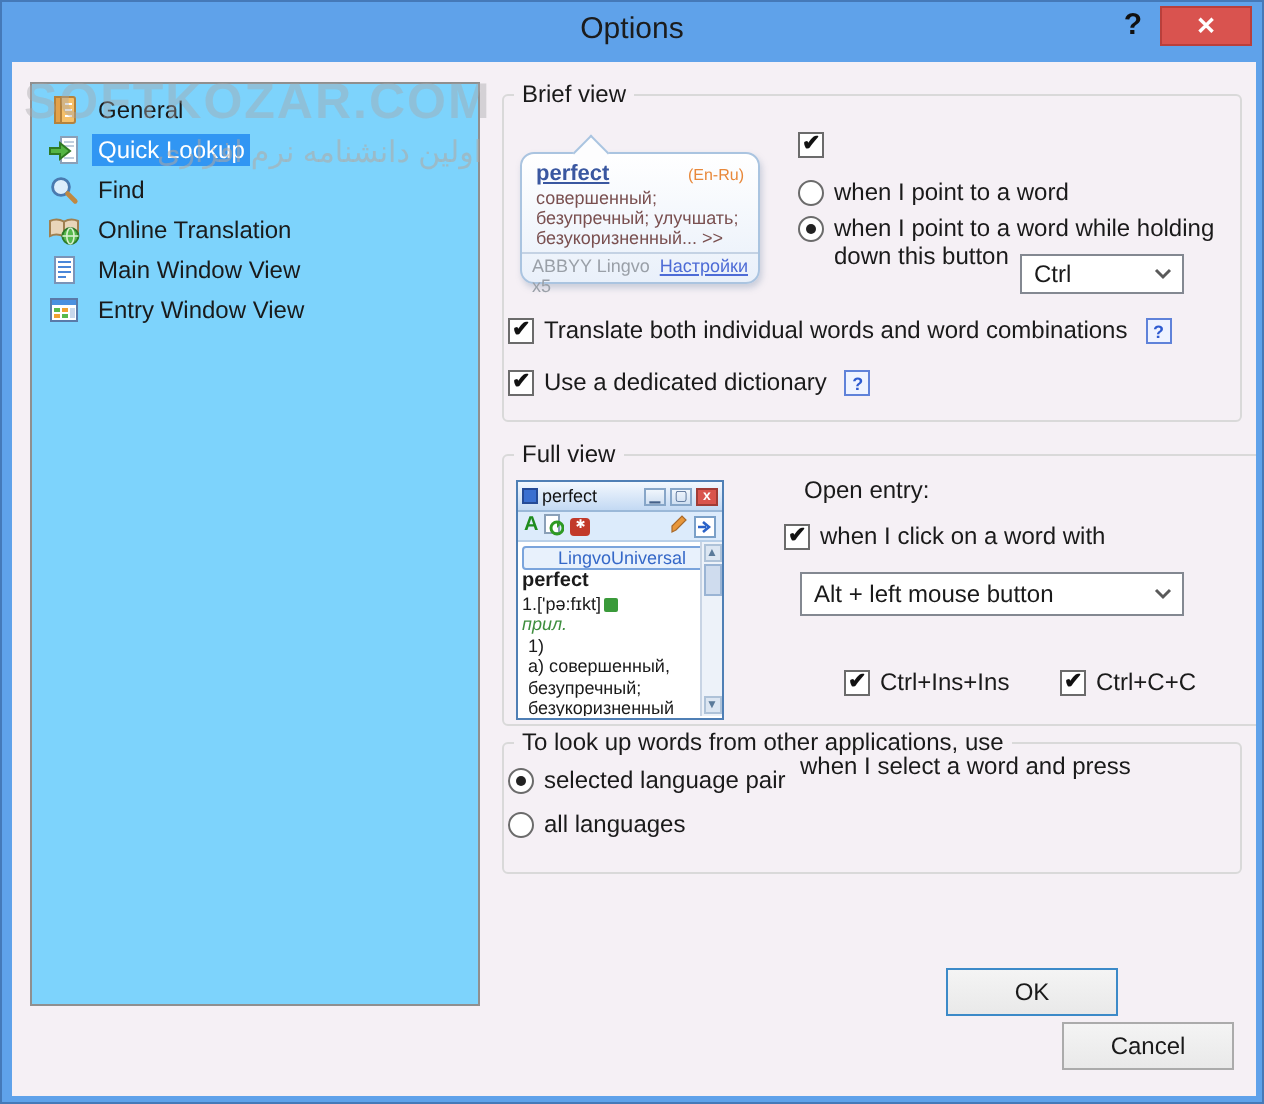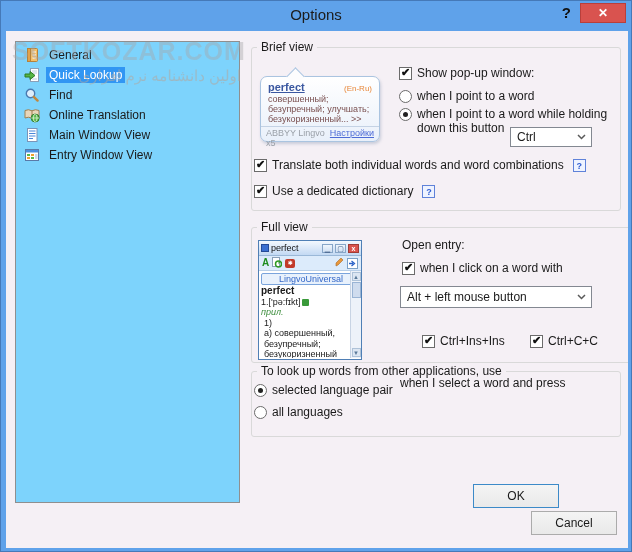--- a/index.html
+++ b/index.html
@@ -273,21 +273,20 @@
         <div class="ru">безупречный; улучшать;</div>
         <div class="ru">безукоризненный... &gt;&gt;</div>
         <div class="foot">
           <span class="brand">ABBYY Lingvo x5</span>
           <span class="link">Настройки</span>
         </div>
       </div>
 
       <div class="row" style="left:147px; top:18px;">
         <span class="cb checked"></span>
-        <span>Show pop-up window:</span>
       </div>
       <div class="row" style="left:147px; top:41px;">
         <span class="rb"></span>
         <span>when I point to a word</span>
       </div>
       <div class="row top" style="left:147px; top:59px; width:222px;">
         <span class="rb selected" style="margin-top:1px;"></span>
         <span>when I point to a word while holding down this button</span>
       </div>
       <div class="dropdown" style="left:258px; top:79px; width:82px; height:20px;gap:32px;">
@@ -365,21 +364,21 @@
           <div class="mw-scroll">
             <span class="sc-arrow">▲</span>
             <span class="sc-thumb"></span>
             <span class="sc-fill"></span>
             <span class="sc-arrow">▼</span>
           </div>
         </div>
       </div>
 
       <div class="txt" style="left:150px; top:10px;">Open entry:</div>
-      <div class="row" style="left:150px; top:33px;">
+      <div class="row" style="left:140px; top:33px;">
         <span class="cb checked"></span>
         <span>when I click on a word with</span>
       </div>
       <div class="dropdown" style="left:148px; top:58px; width:192px; height:22px;">
         <span class="val">Alt + left mouse button</span>
         <span class="dd-arrow">
           <svg width="9" height="6" viewBox="0 0 9 6">
               <path d="M1 1 L4.5 4.5 L8 1" stroke="#5a5a5a" stroke-width="1.5" fill="none"></path>
             </svg>
         </span>

